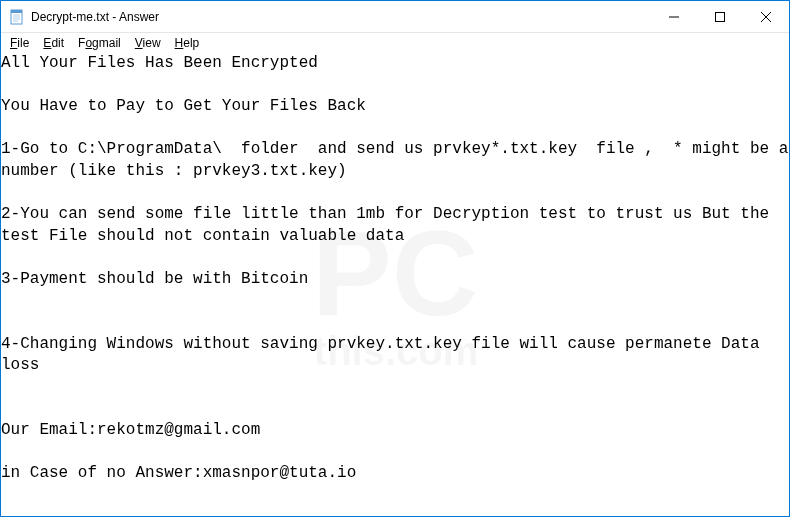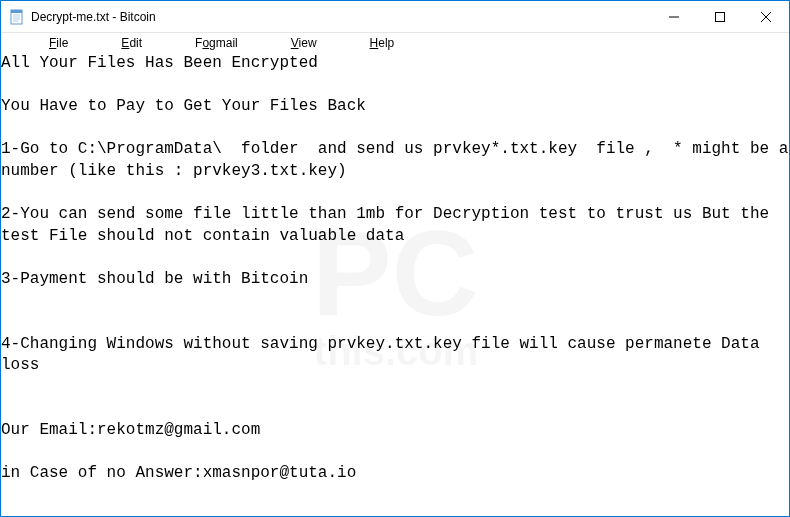--- a/index.html
+++ b/index.html
@@ -63,21 +63,20 @@
       height: 20px;
       display: flex;
       align-items: center;
       padding: 0 2px;
       font-size: 12px;
       background: #fff;
     }
     .menu-item {
       padding: 1px 7px;
       cursor: pointer;
-      margin-left: 39px;
     }
     .menu-item .underline {
       text-decoration: underline;
     }
     .content {
       flex: 1;
       padding: 0 0;
       font-family: Consolas, 'Courier New', monospace;
       font-size: 16px;
       line-height: 1.35;
@@ -112,21 +111,21 @@
 <div class="window">
   <div class="titlebar">
     <svg class="titlebar-icon" viewBox="0 0 16 16">
       <rect x="2" y="1" width="11" height="14" fill="#fff" stroke="#5b9bd5" stroke-width="1"></rect>
       <rect x="2" y="1" width="11" height="3" fill="#5b9bd5"></rect>
       <line x1="4" y1="6" x2="11" y2="6" stroke="#a0c4e8" stroke-width="0.8"></line>
       <line x1="4" y1="8" x2="11" y2="8" stroke="#a0c4e8" stroke-width="0.8"></line>
       <line x1="4" y1="10" x2="11" y2="10" stroke="#a0c4e8" stroke-width="0.8"></line>
       <line x1="4" y1="12" x2="9" y2="12" stroke="#a0c4e8" stroke-width="0.8"></line>
     </svg>
-    <div class="titlebar-title">Decrypt-me.txt - Bitcoin</div>
+    <div class="titlebar-title">Decrypt-me.txt - Answer</div>
     <div class="window-controls">
       <div class="window-control">
         <svg viewBox="0 0 10 10">
             <line x1="0" y1="5" x2="10" y2="5" stroke="#000" stroke-width="1"></line>
           </svg>
       </div>
       <div class="window-control">
         <svg viewBox="0 0 10 10">
             <rect x="0.5" y="0.5" width="9" height="9" fill="none" stroke="#000" stroke-width="1"></rect>
           </svg>

